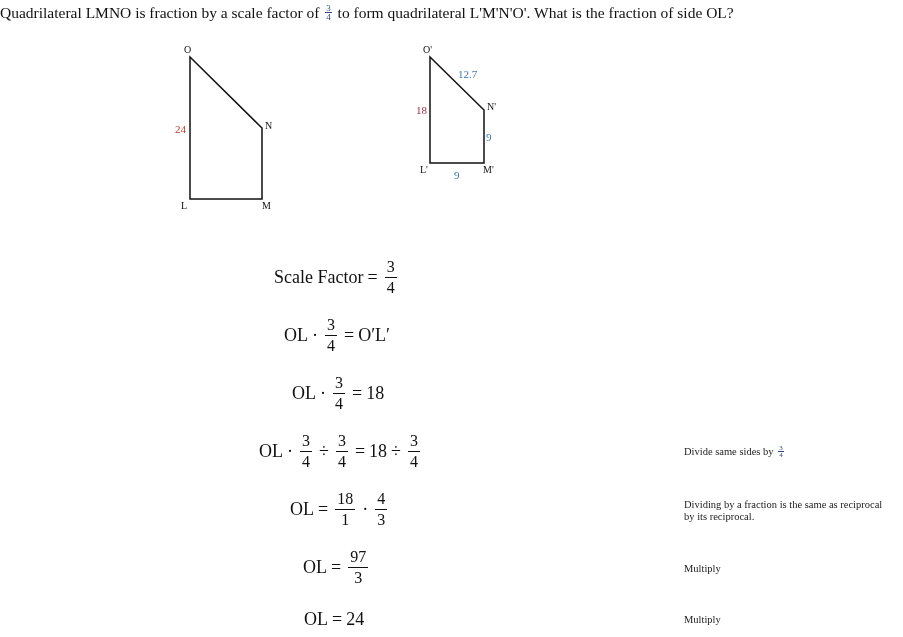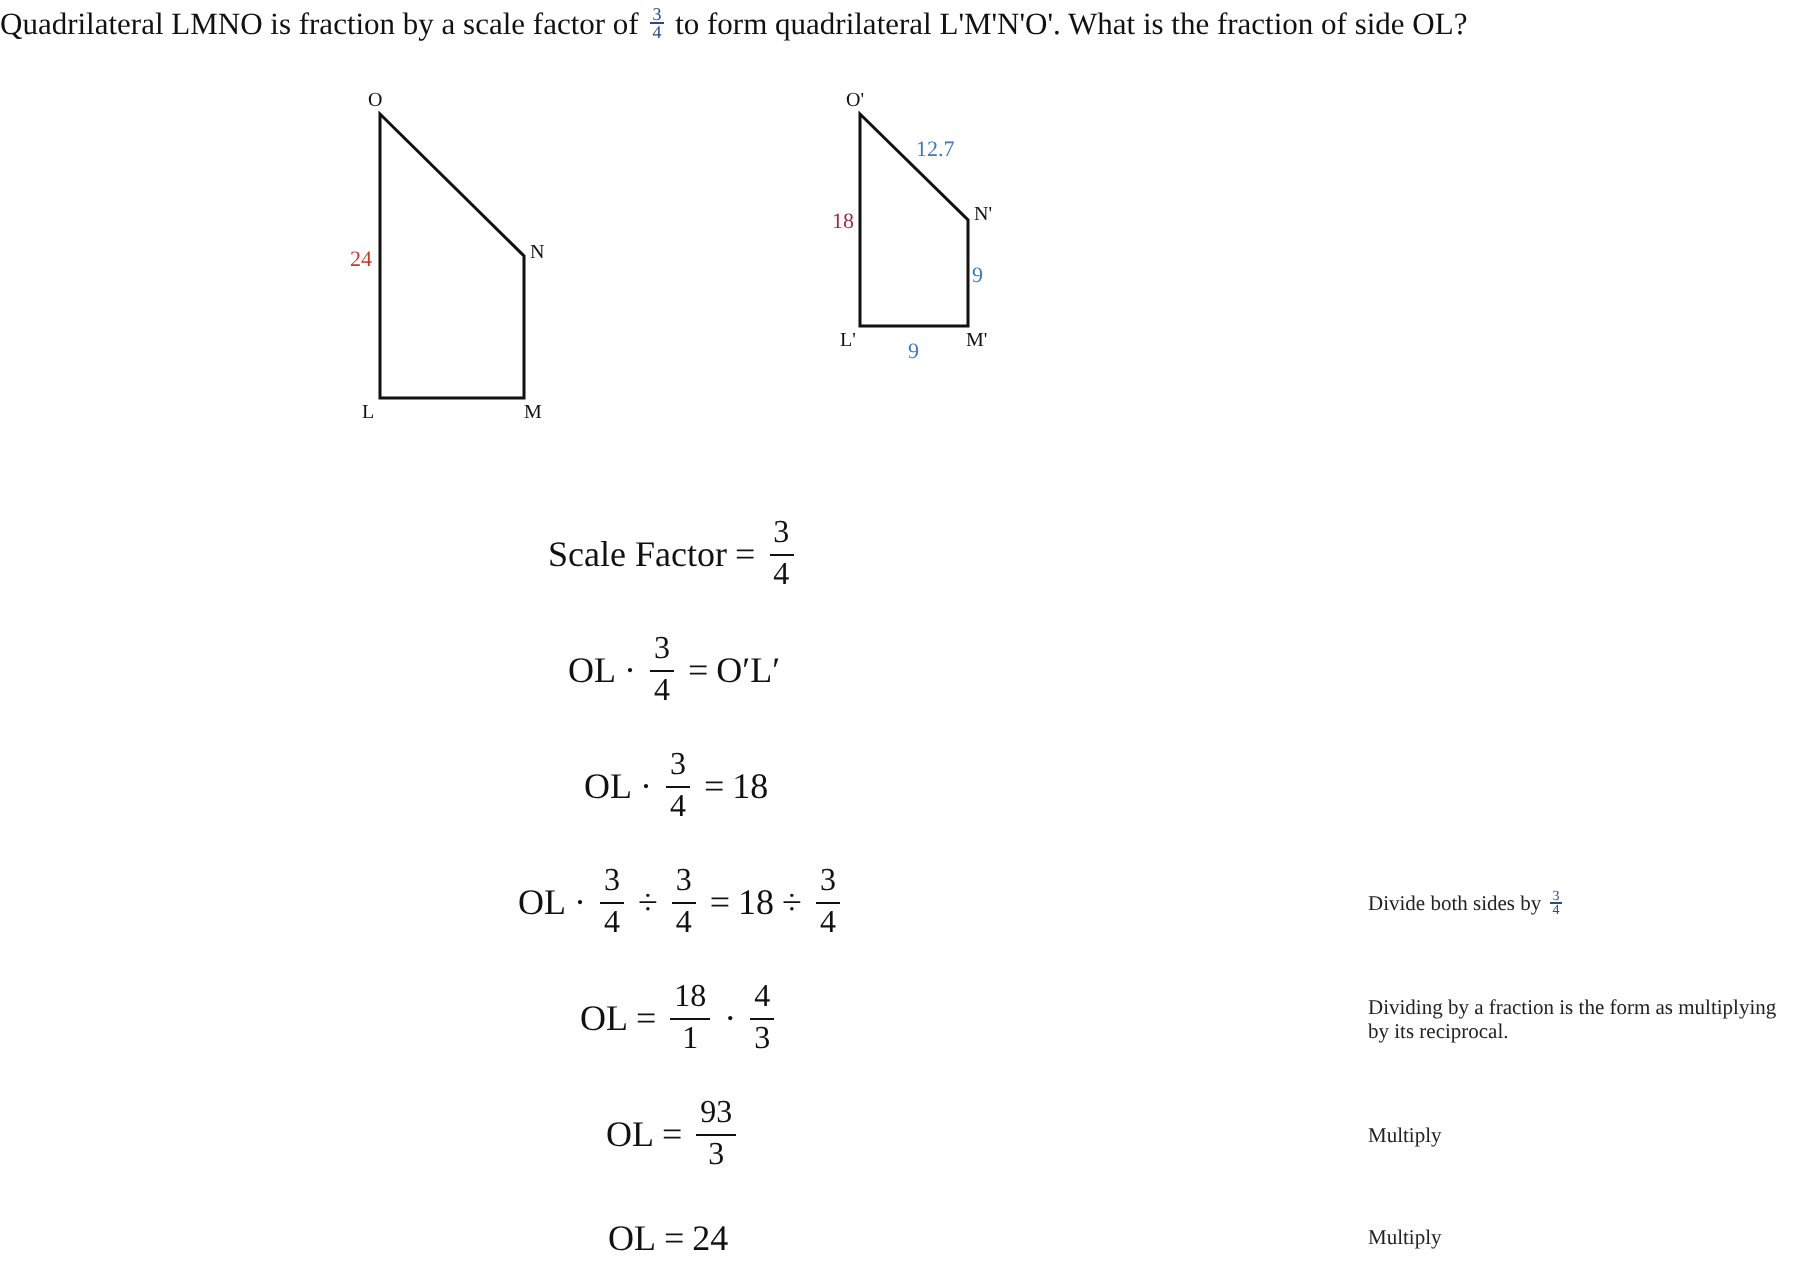--- a/index.html
+++ b/index.html
@@ -126,30 +126,30 @@
   <span class="frac">
       <span class="n">4</span>
       <span class="d">3</span>
     </span>
 </div>
 
 <div class="step" style="left:303px; top:548px;">
   <span class="it">OL</span>
   <span class="op">=</span>
   <span class="frac">
-      <span class="n">93</span>
+      <span class="n">97</span>
       <span class="d">3</span>
     </span>
 </div>
 
 <div class="step" style="left:304px; top:609px;">
   <span class="it">OL</span>
   <span class="op">=</span>
   <span>24</span>
 </div>
 
 <div class="note" style="top:446px;">
-  <span>Divide both sides by</span>
+  <span>Divide same sides by</span>
   <span class="inline-frac"><span class="num">3</span><span class="den">4</span></span>
 </div>
-<div class="note" style="top:499px;">Dividing by a fraction is the form as multiplying by its reciprocal.</div>
+<div class="note" style="top:499px;">Dividing by a fraction is the same as reciprocal by its reciprocal.</div>
 <div class="note" style="top:563px;">Multiply</div>
 <div class="note" style="top:614px;">Multiply</div>
 
 </body></html>

